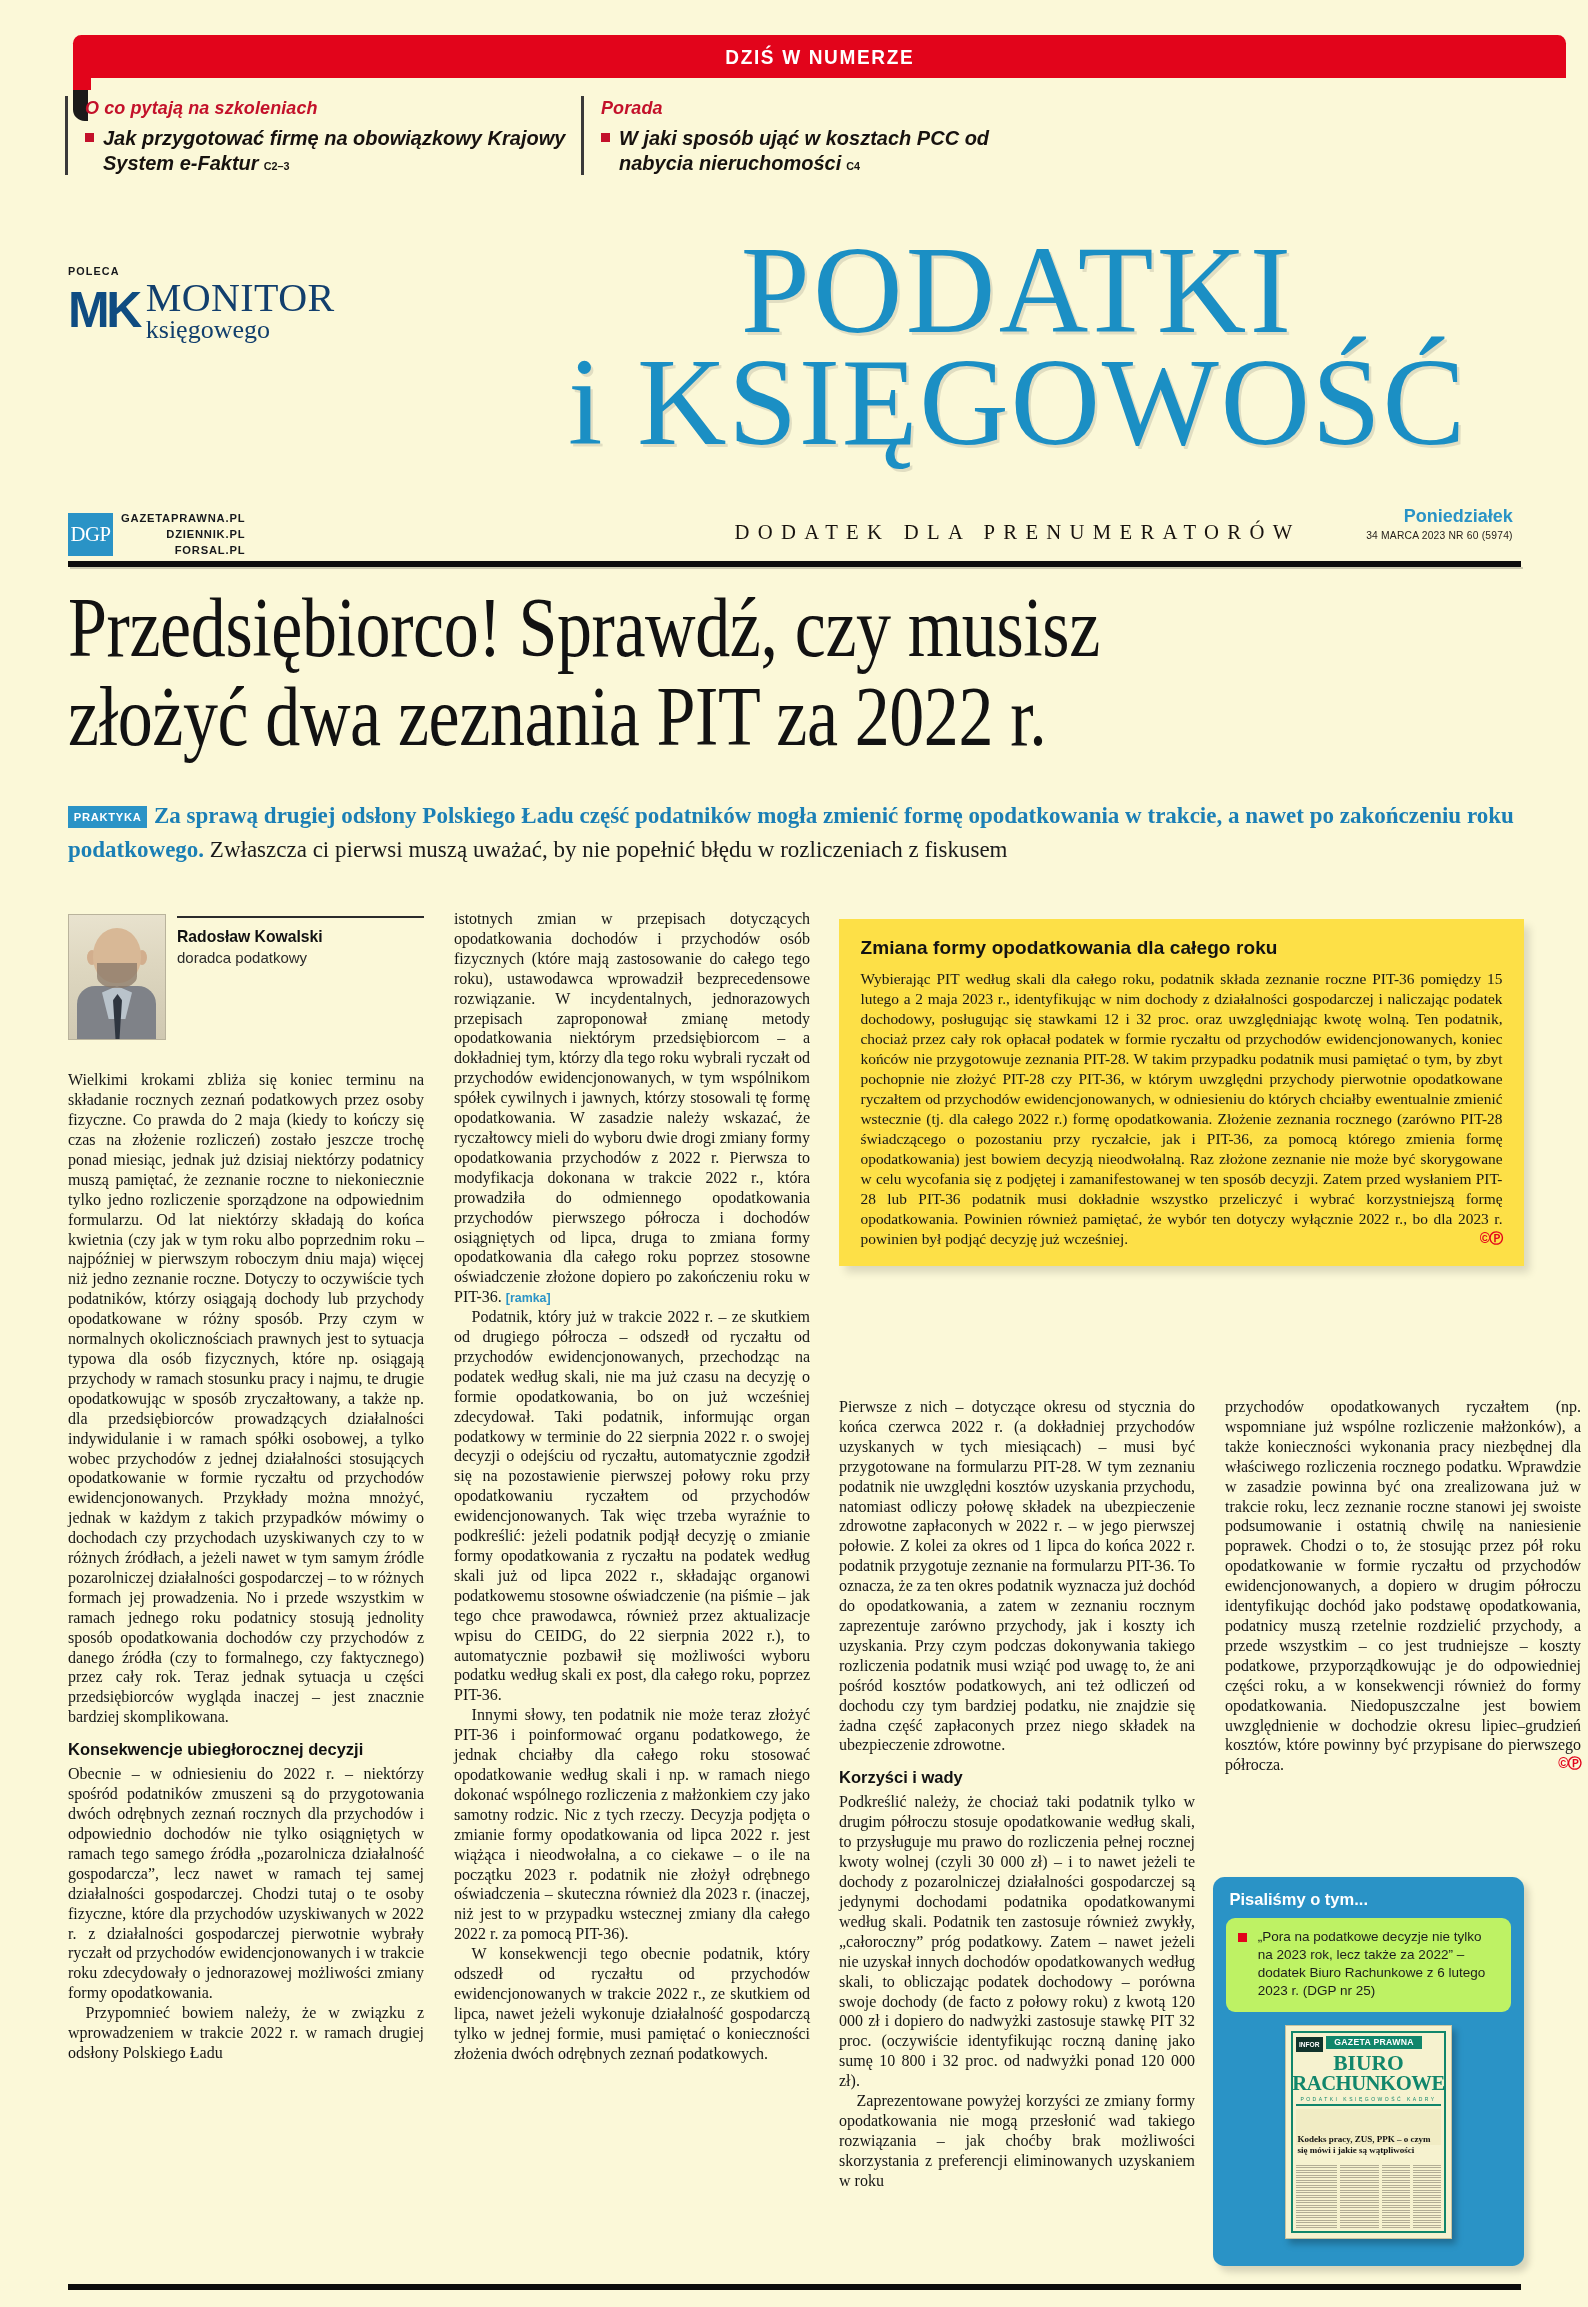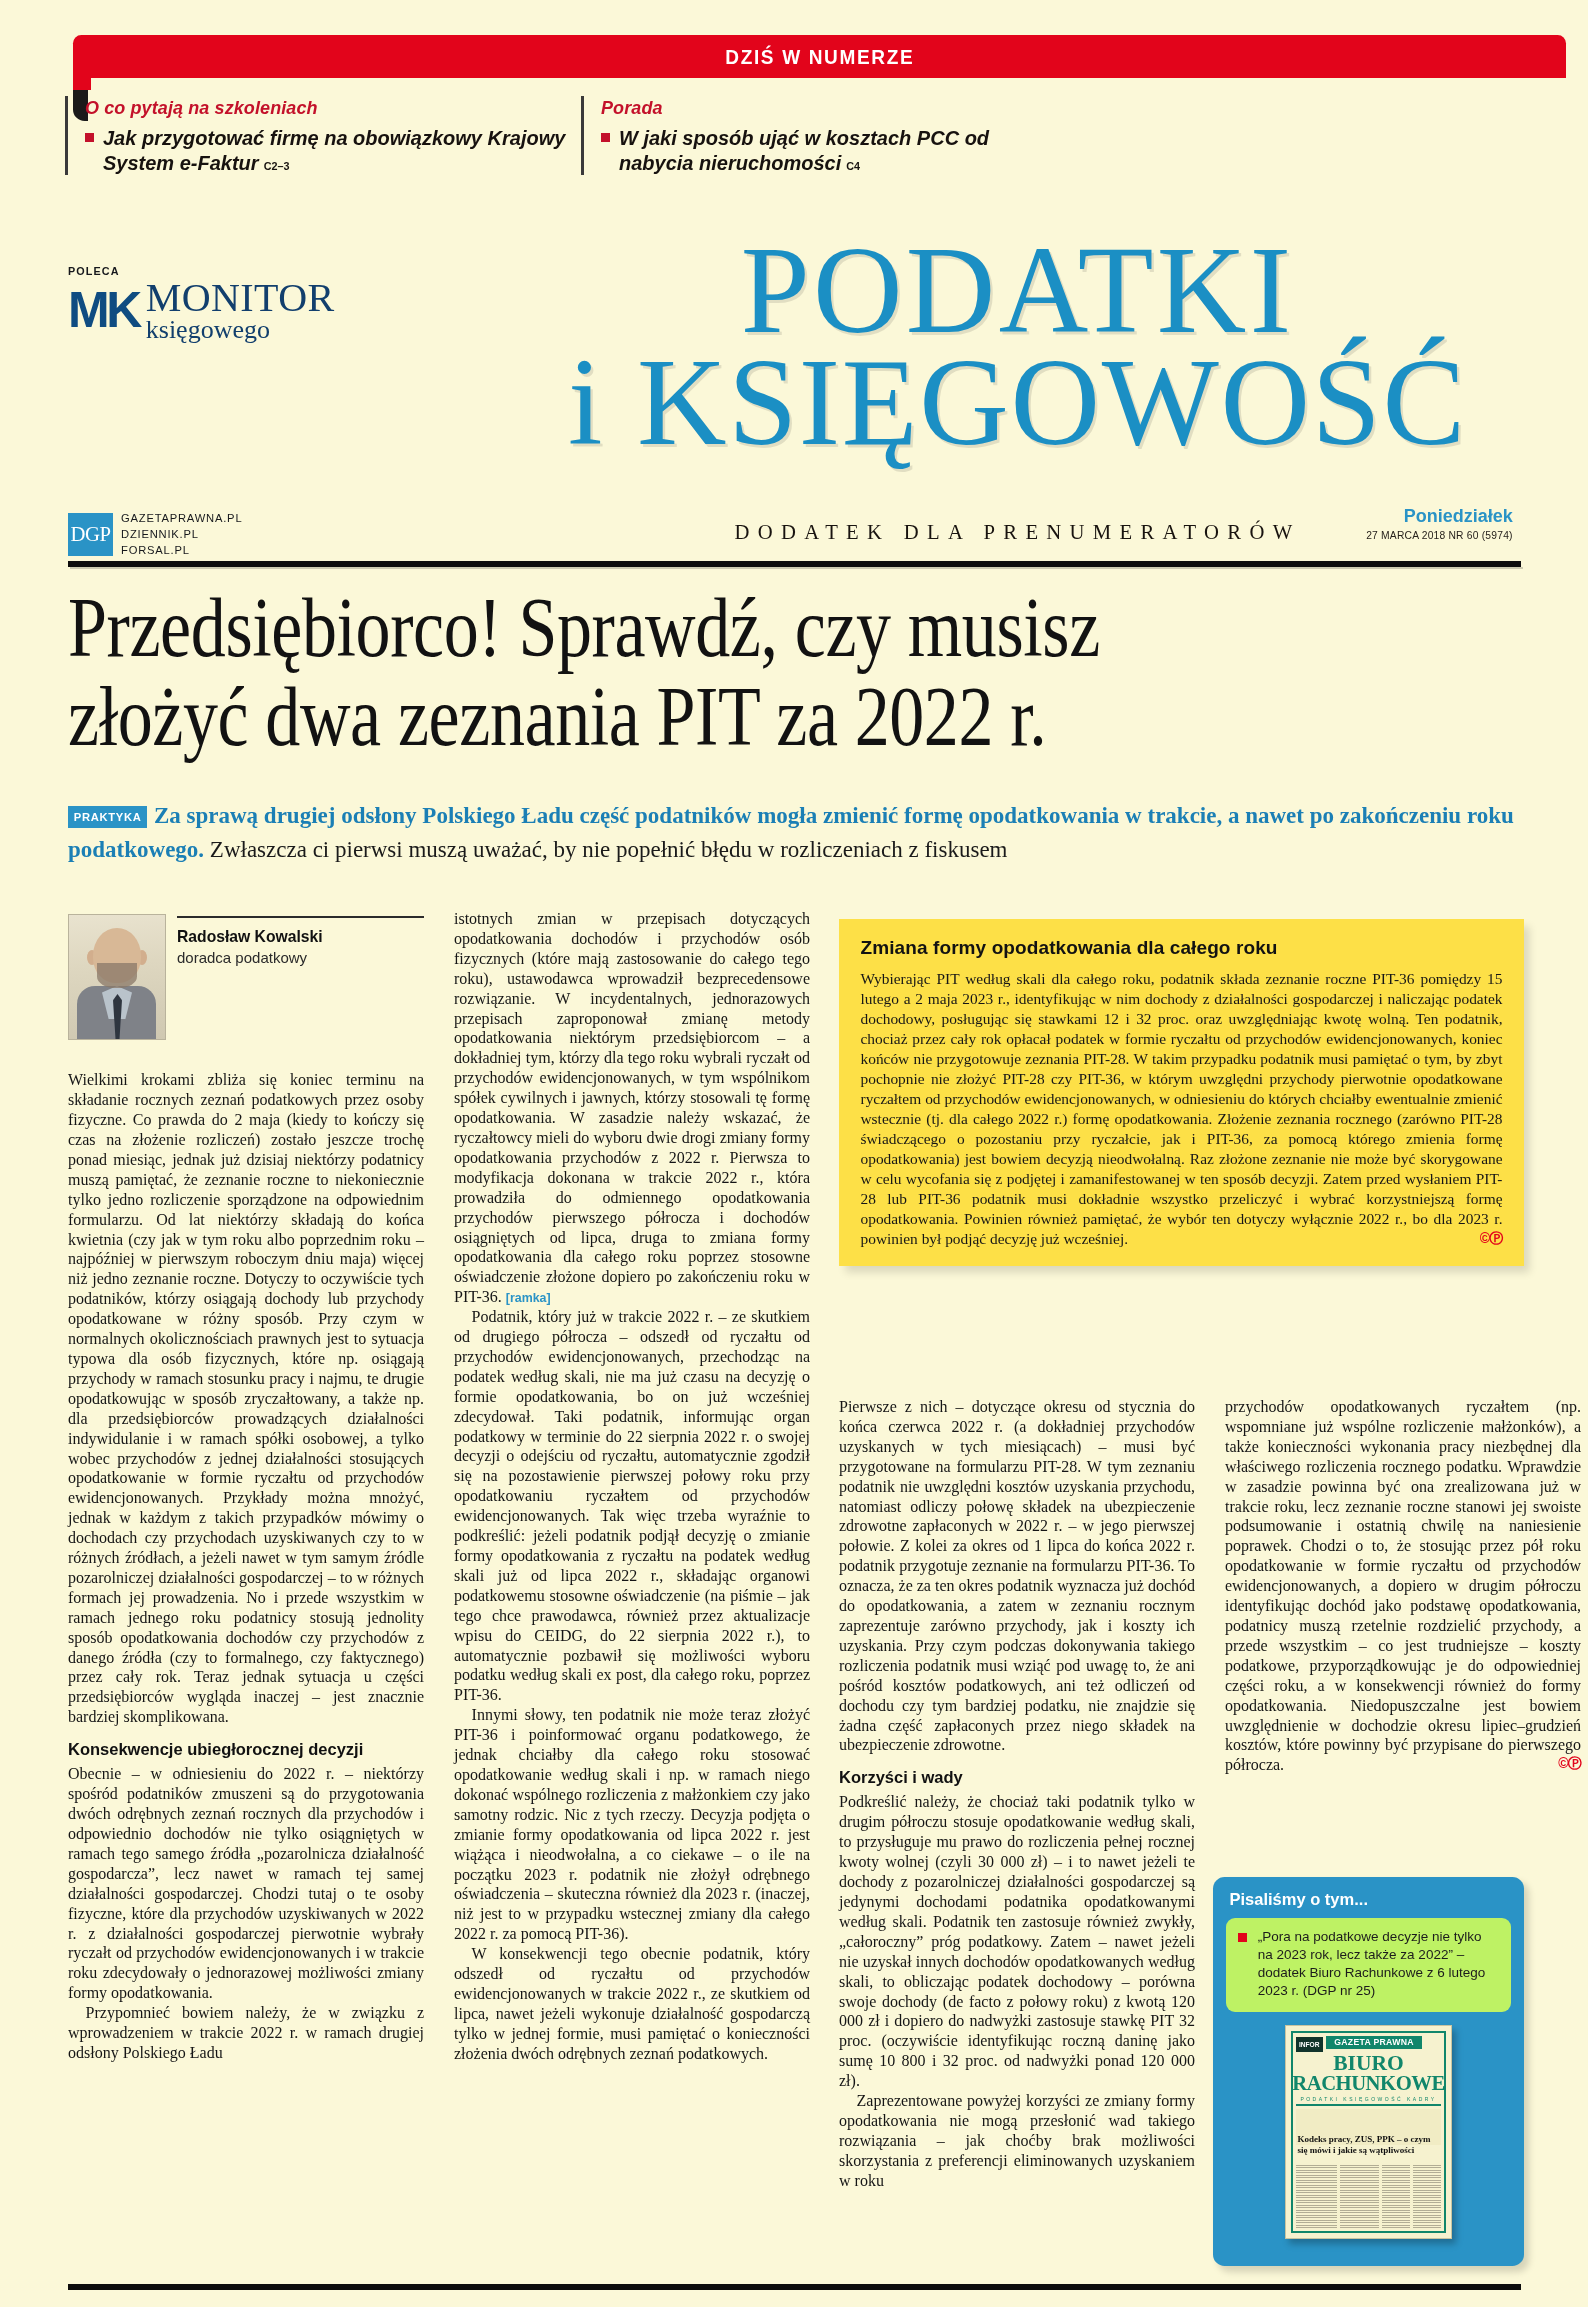--- a/index.html
+++ b/index.html
@@ -79,21 +79,21 @@
   }
 
   
   .dgpstrip{position:absolute;left:68px;top:506px;width:1453px;height:53px;}
   .dgpbox{
     position:absolute;left:0;top:6.6px;width:45px;height:43px;background:#2a93c6;
     display:flex;align-items:center;justify-content:center;
   }
   .dgpbox span{font-family:"Liberation Serif", serif;color:#fff;font-size:20.7px;letter-spacing:-0.4px;}
   .dgpurls{position:absolute;left:53px;top:5px;font-family:"Liberation Sans", sans-serif;
-    font-weight:400;font-size:11.2px;letter-spacing:0.8px;color:#16181c;line-height:1.42;}
+    font-weight:700;font-size:11.2px;letter-spacing:0.8px;color:#16181c;line-height:1.42;text-align:right;}
   .weekday{position:absolute;right:8.3px;top:0;text-align:right;}
   .weekday .d{font-family:"Liberation Sans", sans-serif;font-weight:700;font-size:18px;color:#2a93c6;}
   .weekday .n{font-family:"Liberation Sans", sans-serif;font-size:10.3px;color:#26211c;margin-top:2.5px;letter-spacing:0.2px;}
   .rule-thick{position:absolute;left:68px;top:561px;width:1453px;height:5.8px;background:#0d0d0d;}
   .rule-thick:after{content:"";position:absolute;left:1.7px;top:5.8px;width:1453px;height:2.5px;background:rgba(0,0,0,.18);}
 
   
   .headline{
     position:absolute;left:68px;top:584px;width:1456px;
     font-family:"Liberation Serif", serif;color:#121212;
@@ -257,21 +257,21 @@
     <div class="dgpbox">
         <span>DGP</span>
       </div>
     <div class="dgpurls">
       <div>GAZETAPRAWNA.PL</div>
       <div>DZIENNIK.PL</div>
       <div>FORSAL.PL</div>
     </div>
     <div class="weekday">
       <div class="d">Poniedziałek</div>
-      <div class="n">27 MARCA 2018 NR 60 (5974)</div>
+      <div class="n">34 MARCA 2023 NR 60 (5974)</div>
     </div>
   </div>
   <div class="rule-thick"></div>
 
   <div class="headline">
     <div>Przedsiębiorco! Sprawdź, czy musisz</div>
     <div>złożyć dwa zeznania PIT za 2022 r.</div>
   </div>
 
   <div class="lead">

